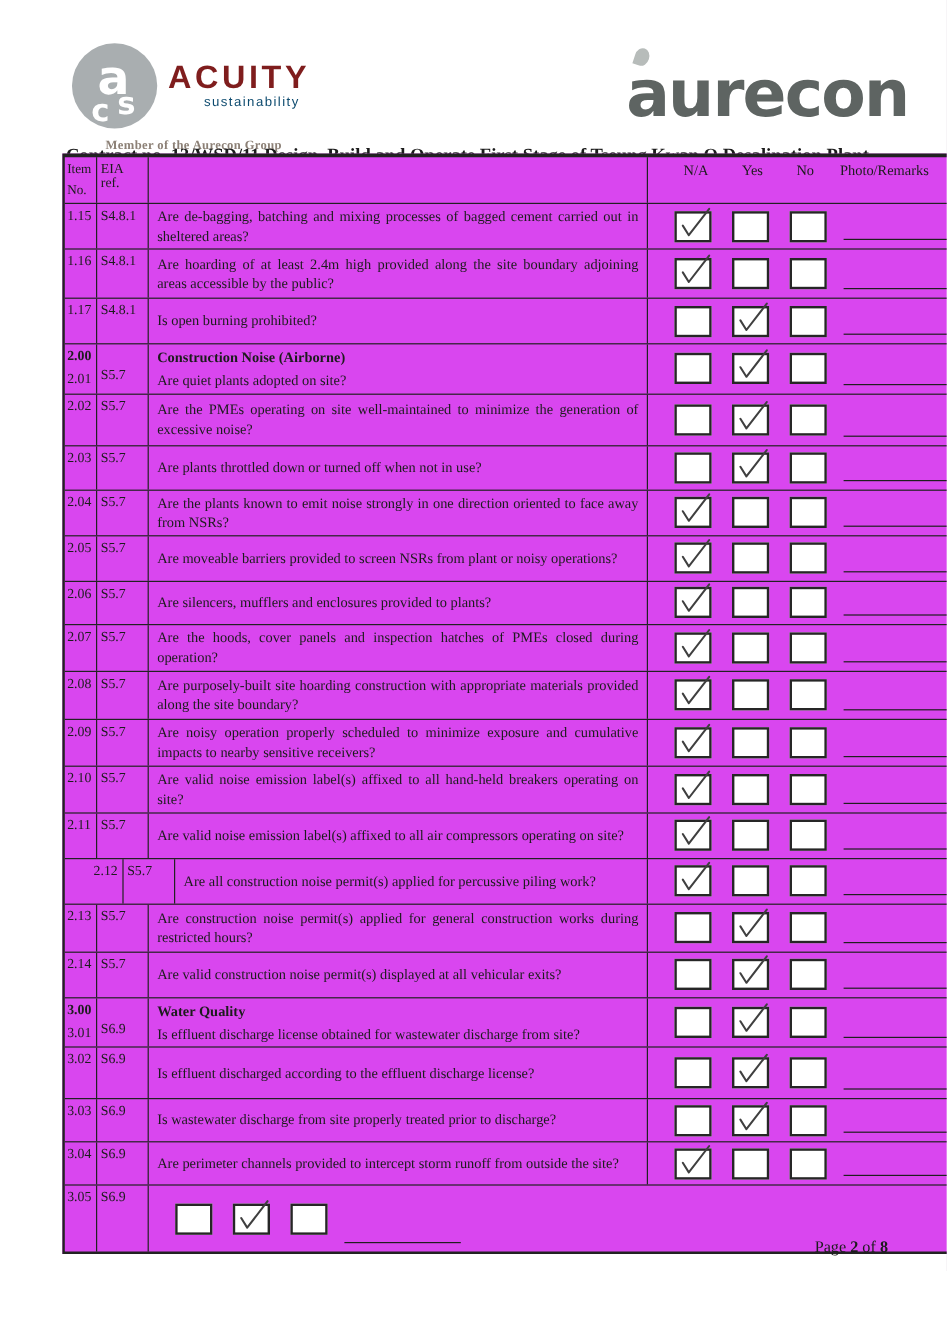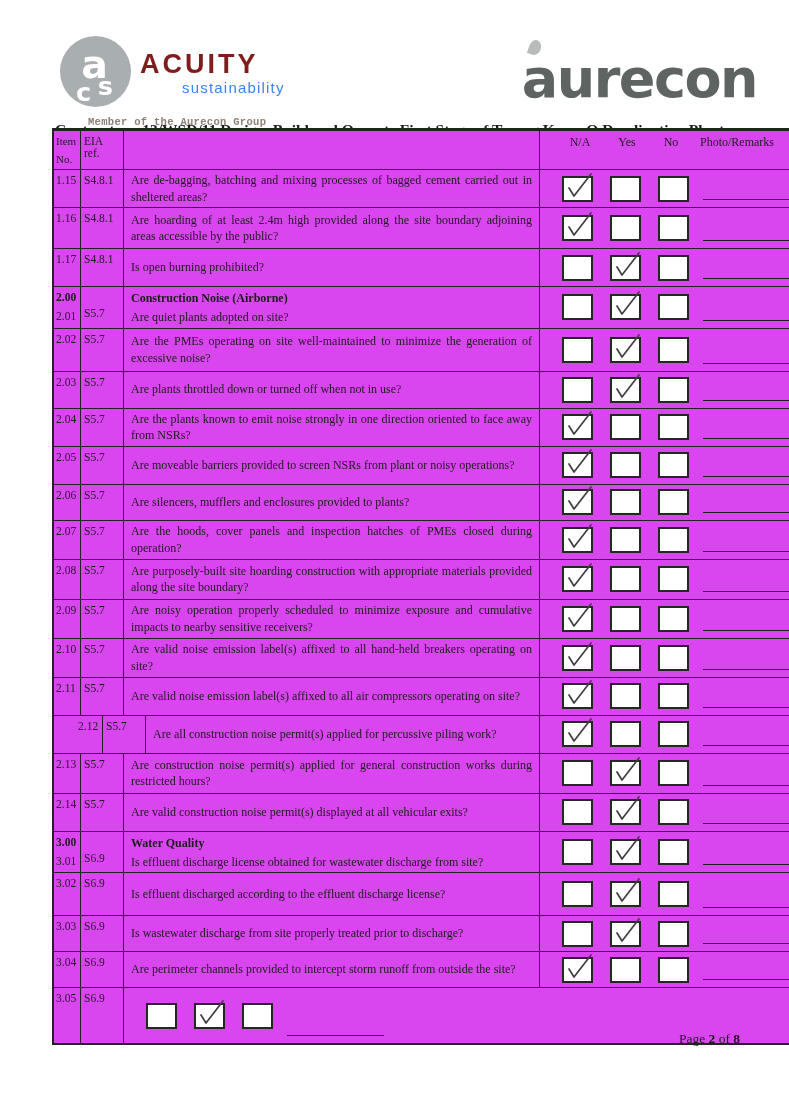--- a/index.html
+++ b/index.html
@@ -6,22 +6,22 @@
   .page{width:789px;height:1117px;position:relative;background:#ffffff;margin:0 auto;
         font-family:"Liberation Serif",serif;color:#1c1c1c;overflow:hidden;}
 
   
   .acuity-block{position:absolute;left:58px;top:34px;}
   .acuity-top{display:flex;align-items:flex-start;}
   .monogram{width:75px;height:75px;}
   .mg-letter{fill:#ffffff;font-family:"DejaVu Sans",sans-serif;font-weight:bold;}
   .acuity-words{margin-left:7px;padding-top:17px;font-family:"Liberation Sans",sans-serif;}
   .acuity-name{font-size:27px;font-weight:bold;letter-spacing:3px;color:#7f1d1d;line-height:1;}
-  .acuity-tagline{font-size:15px;letter-spacing:1.2px;color:#3b82f6;margin-left:42px;margin-top:1px;}
-  .acuity-member{font-family:Liberation Mono, monospace;font-size:10.5px;font-weight:bold;
+  .acuity-tagline{font-size:11px;letter-spacing:1.2px;color:#0c4a6e;margin-left:30px;margin-top:1px;}
+  .acuity-member{font-family:Liberation Serif, serif;font-size:10.5px;font-weight:bold;
                  color:#8c8076;margin-top:7px;margin-left:30px;letter-spacing:.3px;}
 
   .aurecon-block{position:absolute;top:40px;right:32px;}
   .aurecon-word{position:relative;font-family:"DejaVu Sans",sans-serif;font-weight:bold;
                 font-size:54px;line-height:1;letter-spacing:-1.5px;color:#5e6462;padding-top:12px;display:inline-block;}
   .aurecon-leaf{position:absolute;left:7px;top:0px;width:12px;height:15px;background:#b7bcba;
                 border-radius:60% 60% 60% 0;transform:rotate(18deg);}
 
   
   .doc-title{position:absolute;top:121px;left:0;right:10px;text-align:center;

